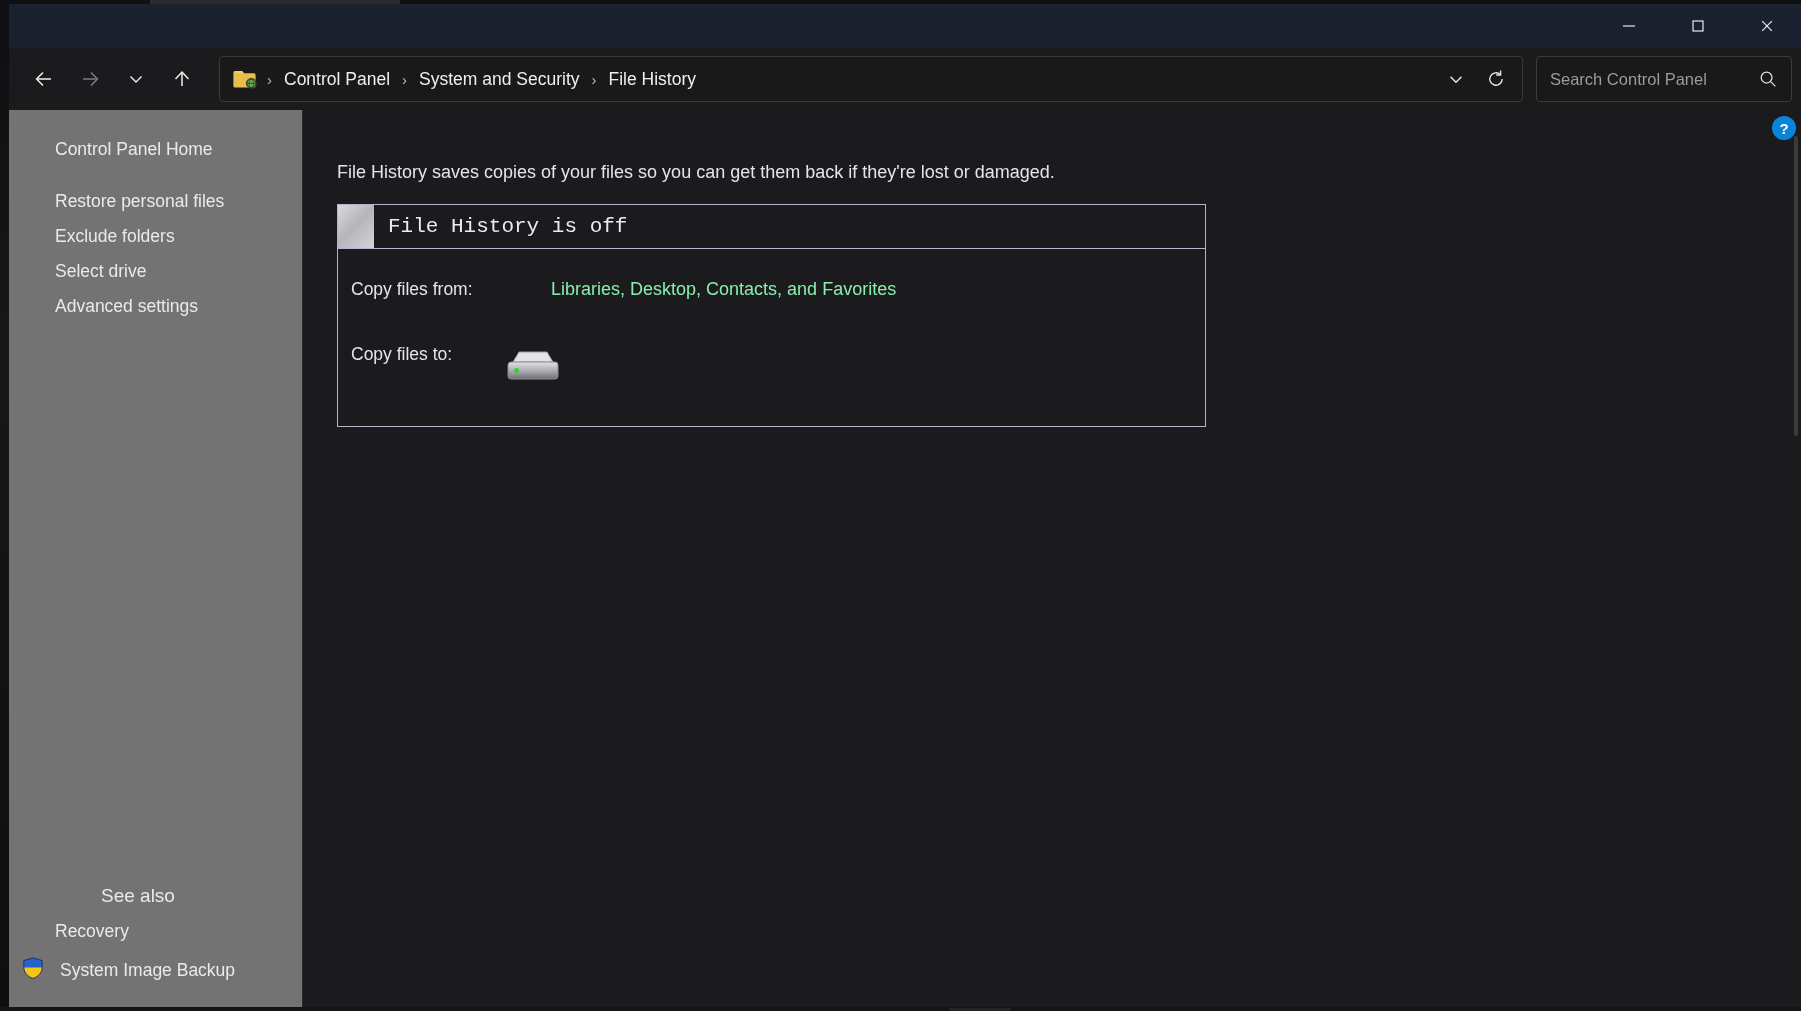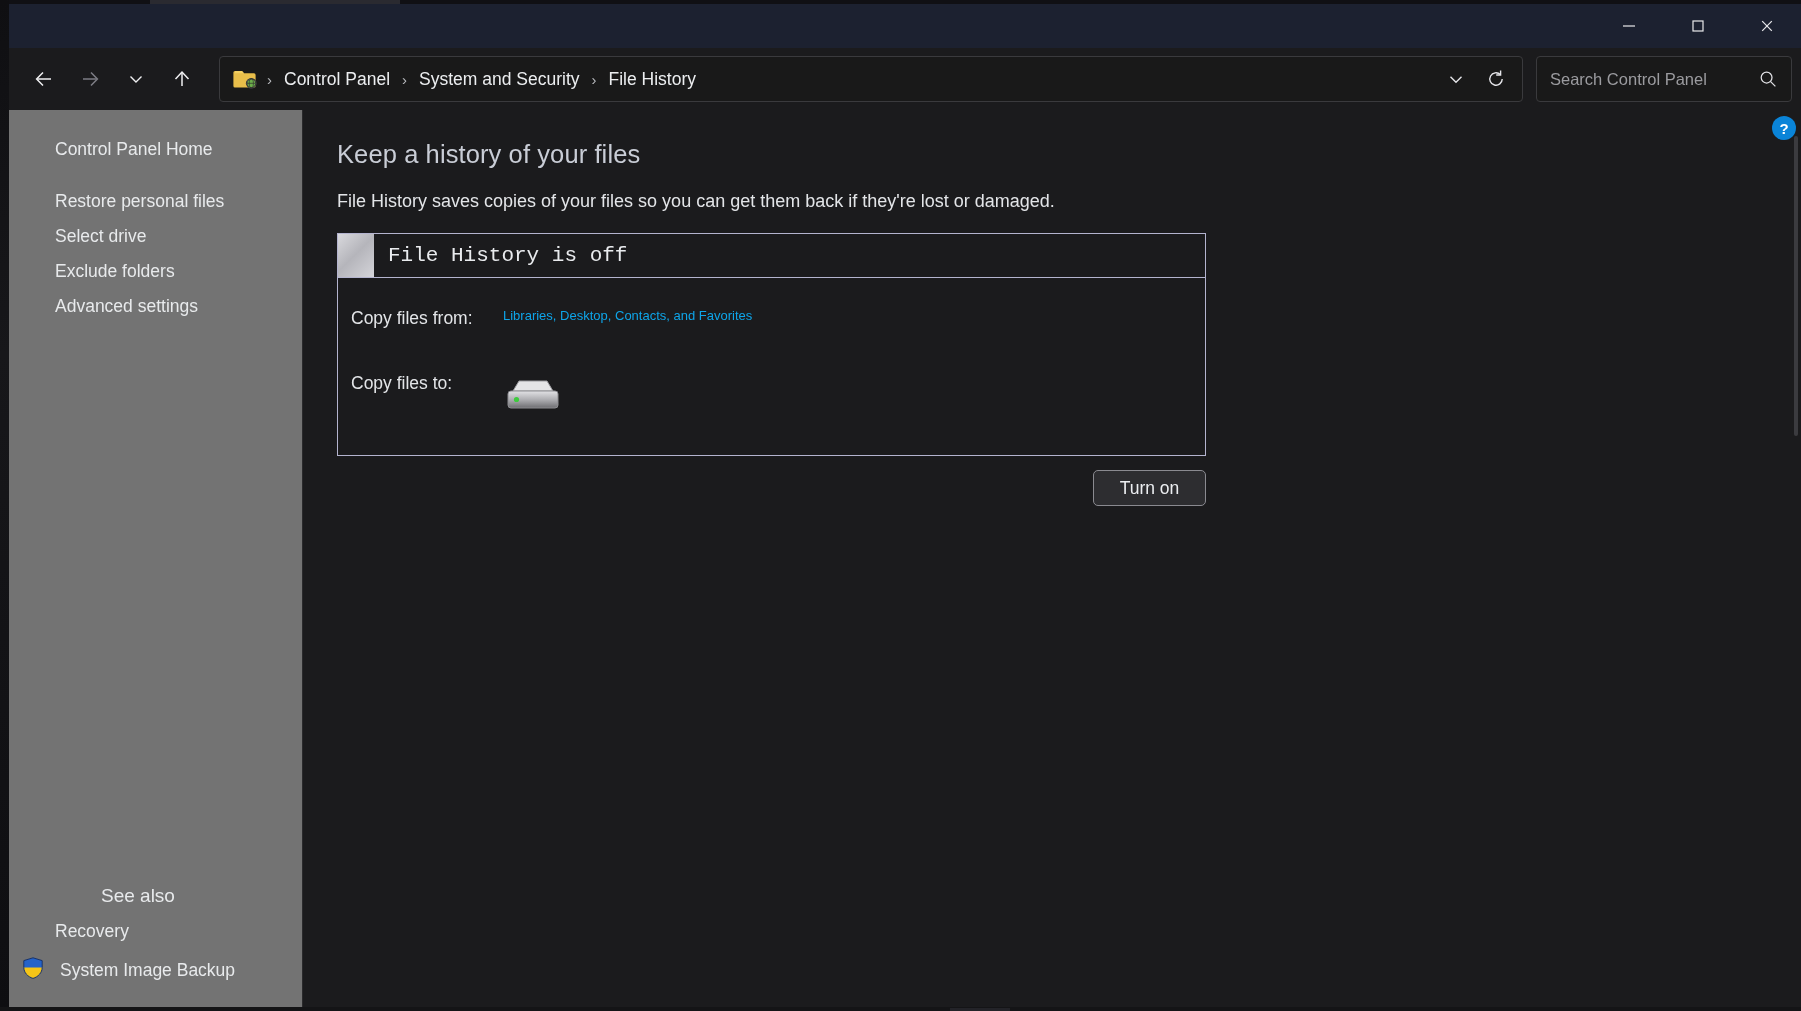--- a/index.html
+++ b/index.html
@@ -265,22 +265,23 @@
     align-items: flex-start;
     padding: 0 0 0 13px;
   }
   .status-label {
     color: #e3e5e8;
     font-size: 17.5px;
     width: 152px;
     flex: 0 0 auto;
   }
   .status-value {
-    color: #0ea5e9;
-    font-size: 13px;
+    color: #86efac;
+    font-size: 18px;
+    margin-left: 48px;
   }
   #row-copy-to { margin-top: 44px; align-items: flex-start; }
   #drive-block { display: flex; align-items: flex-start; gap: 22px; }
   #drive-icon { width: 60px; height: 46px; flex: 0 0 auto; margin-top: 2px; }
   #drive-text { display: flex; flex-direction: column; gap: 5px; }
   #drive-name { color: #e3e5e8; font-size: 17.5px; }
   #drive-space { color: #e3e5e8; font-size: 17.5px; }
 
   
   #button-row {
@@ -465,22 +466,22 @@
       </div>
     </div>
   </div>
 
   <div id="body-row">
 
     <div id="sidebar">
       <div class="side-link">Control Panel Home</div>
       <div id="sidebar-gap-a"></div>
       <div class="side-link">Restore personal files</div>
+      <div class="side-link">Exclude folders</div>
       <div class="side-link">Select drive</div>
-      <div class="side-link">Exclude folders</div>
       <div class="side-link">Advanced settings</div>
 
       <div id="sidebar-spacer"></div>
 
       <div id="sidebar-bottom">
         <div id="see-also-heading">See also</div>
         <div class="side-link">Recovery</div>
         <div class="side-link-icon">
           <span>
             <svg width="24" height="24" viewBox="0 0 24 24" aria-hidden="true">
@@ -493,21 +494,20 @@
           </span>
           <span class="side-link-icon-label">System Image Backup</span>
         </div>
       </div>
     </div>
 
     <div id="content">
 
       <div id="help-button">?</div>
 
-      <h1 id="page-title">Keep a history of your files</h1>
       <p id="page-subtitle">File History saves copies of your files so you can get them back if they're lost or damaged.</p>
 
       <div id="status-panel">
         <div id="status-header">
           <div id="status-header-icon"></div>
           <div id="status-header-text">File History is off</div>
         </div>
 
         <div id="status-body">
           <div class="status-row">
@@ -533,23 +533,20 @@
                       <stop offset="100%" stop-color="#6e6e72"></stop>
                     </linearGradient>
                   </defs>
                 </svg>
               </div>
             </div>
           </div>
         </div>
       </div>
 
-      <div id="button-row">
-        <button id="turn-on-button">Turn on</button>
-      </div>
 
       <div id="content-scrollbar">
         <div id="content-scrollbar-thumb"></div>
       </div>
     </div>
   </div>
 </div>
 
 <div id="window-bottom-strip"></div>
 <div id="taskbar-hint"></div>

